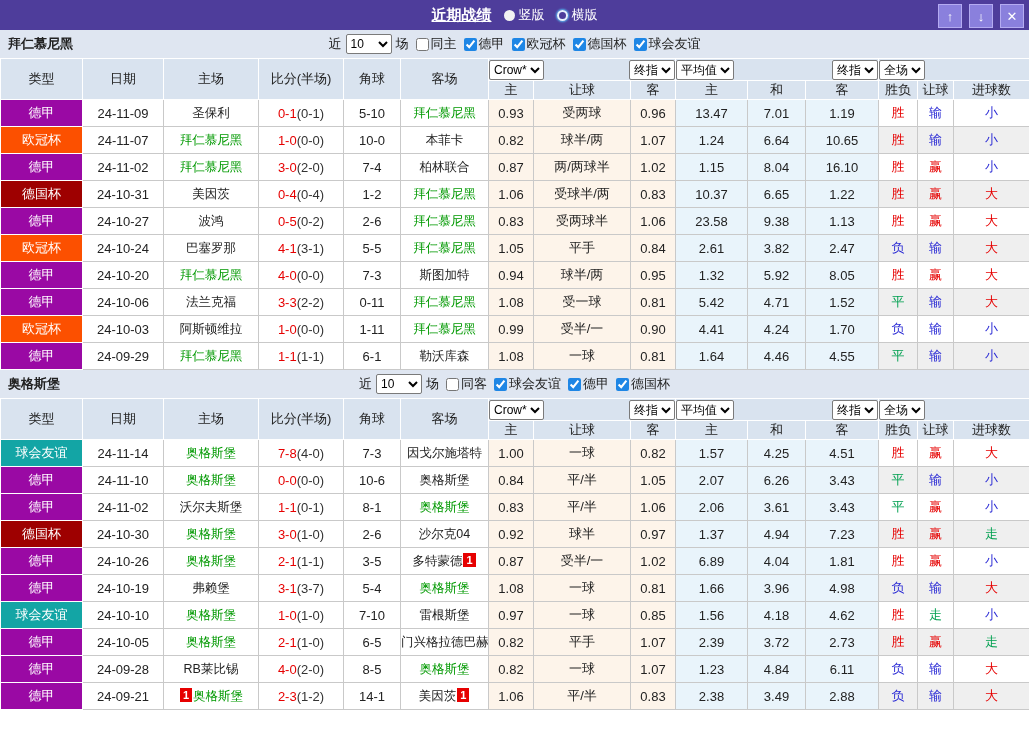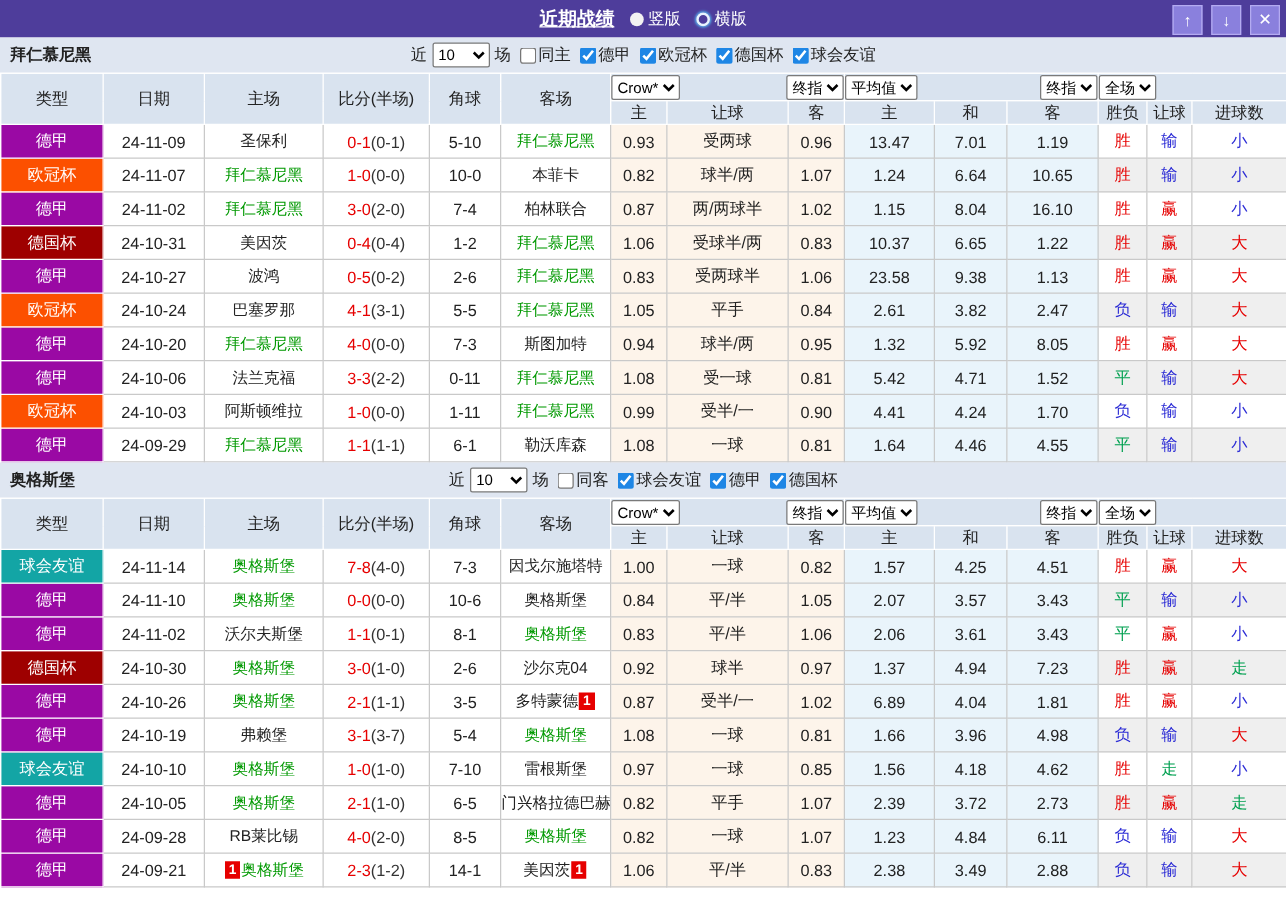--- a/index.html
+++ b/index.html
@@ -443,21 +443,21 @@
           <td class="type" style="background: rgb(154, 9, 164);">德甲</td>
           <td class="date">24-11-10</td>
           <td class="teamcell"><span class="team-self">奥格斯堡</span></td>
           <td class="score"><span class="score-main">0-0</span><span class="score-half">(0-0)</span></td>
           <td class="corner">10-6</td>
           <td class="teamcell"><span>奥格斯堡</span></td>
           <td class="odd">0.84</td>
           <td class="odd">平/半</td>
           <td class="odd">1.05</td>
           <td class="avg">2.07</td>
-          <td class="avg">3.57</td>
+          <td class="avg">6.26</td>
           <td class="avg">3.43</td>
           <td class="res" style="color: rgb(0, 160, 80);">平</td>
           <td class="res" style="color: rgb(43, 43, 213);">输</td>
           <td class="res" style="color: rgb(43, 43, 213);">小</td>
         </tr>
         <tr>
           <td class="type" style="background: rgb(154, 9, 164);">德甲</td>
           <td class="date">24-11-02</td>
           <td class="teamcell"><span>沃尔夫斯堡</span></td>
           <td class="score"><span class="score-main">1-1</span><span class="score-half">(0-1)</span></td>

